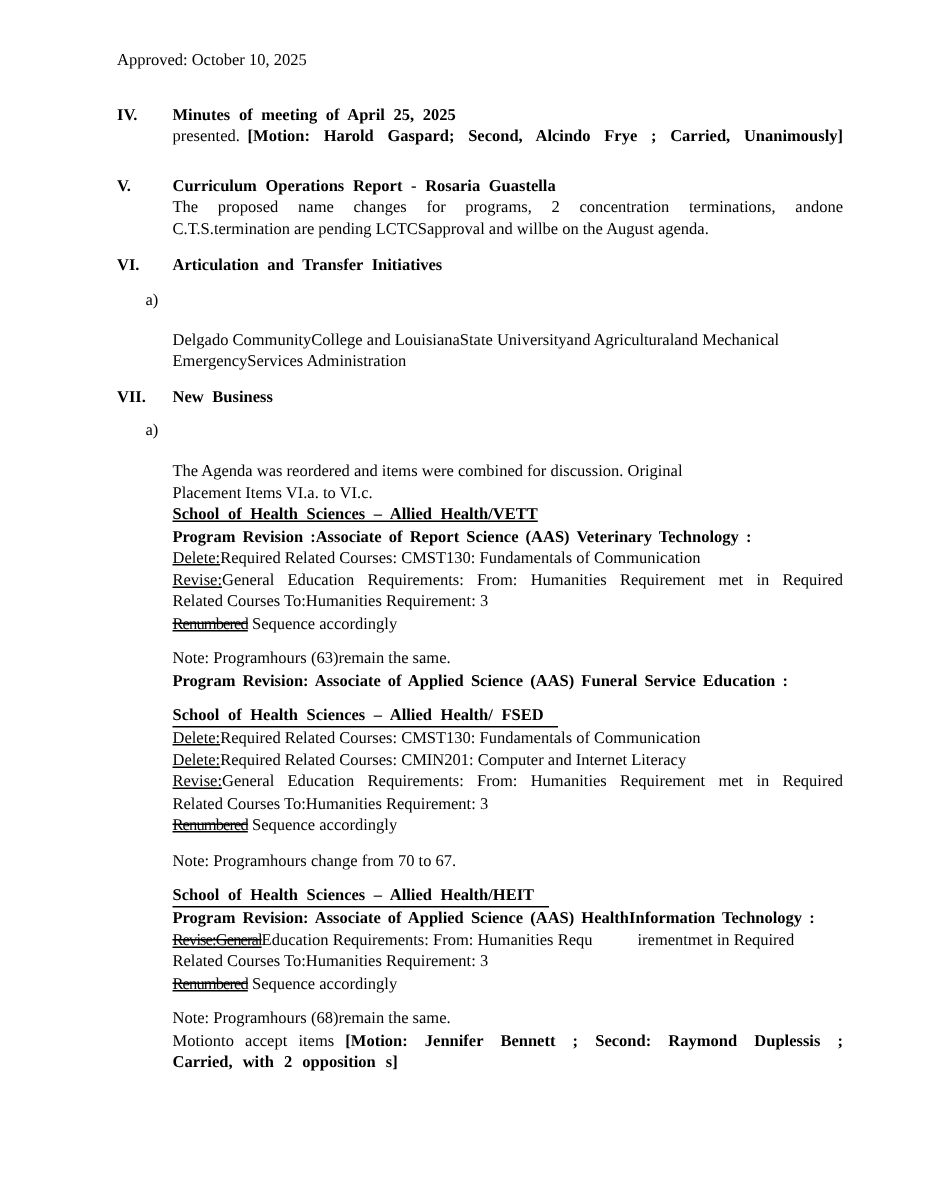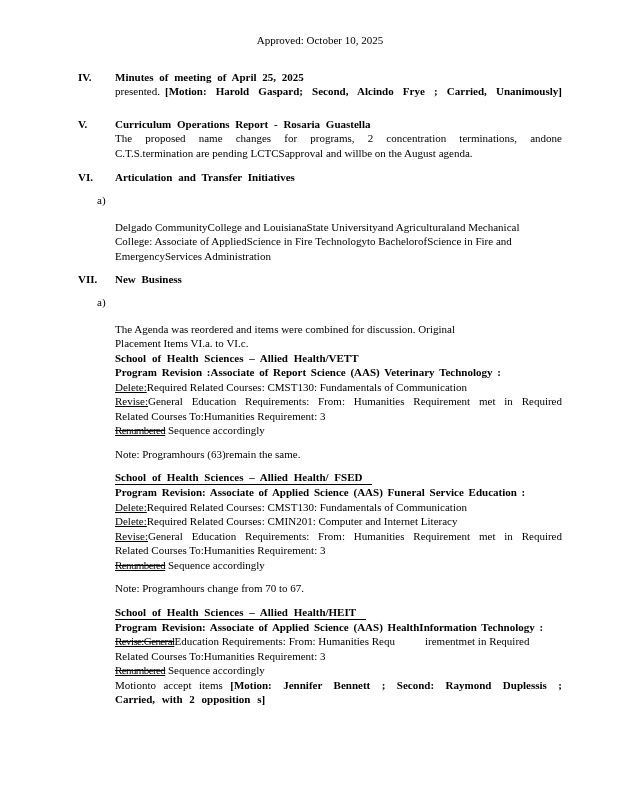--- a/index.html
+++ b/index.html
@@ -8,36 +8,36 @@
     width:618px; height:800px;
     box-sizing:border-box;
     background:#ffffff;
     color:#000000;
     font-family:"Liberation Serif", serif;
     font-size:11px;
     line-height:14.5px;
     padding:33px 56px 20px 78px;
     overflow:hidden;
   }
-  .approved-row { text-align:center; }
+  .approved-row { text-align:left; }
   .sec { display:block; }
   .sec-iv { margin-top:22px; }
   .sec-v  { margin-top:18px; }
   .sec-vi { margin-top:10px; }
   .sec-vii{ margin-top:9px; }
   .hrow { display:flex; }
   .rn { width:37px; flex:none; font-weight:bold; }
   .ht { font-weight:bold; word-spacing:3px; }
   .bd { margin-left:37px; }
   .sub { margin-left:19px; display:flex; margin-top:8px; }
   .mk { width:18px; flex:none; }
   .sc { flex:1; min-width:0;margin-top:27px; }
   .line { display:block; }
   .j { text-align:justify; text-align-last:justify; }
-  .school { font-weight:bold; word-spacing:3px; }
+  .school { font-weight:bold; word-spacing:3px;text-decoration:underline; }
   .ul-ext { border-bottom:1px solid #000; padding-right:10px; display:inline-block; line-height:13px; }
   .prog { font-weight:bold; word-spacing:2px; }
   .u { text-decoration:underline; }
   .strk { text-decoration:underline line-through; letter-spacing:-0.6px; }
   .bmotion { font-weight:bold; word-spacing:4px; }
   .spacer { display:inline-block; width:30px; }
   .gap9 { margin-top:9px; }
 </style>
 </head>
 <body>
@@ -73,21 +73,20 @@
 
   <div class="sec sec-vi">
     <div class="hrow">
       <span class="rn">VI.</span>
       <span class="ht">Articulation and Transfer Initiatives</span>
     </div>
     <div class="sub">
       <span class="mk">a)</span>
       <div class="sc">
         <div class="line">Delgado CommunityCollege and LouisianaState Universityand Agriculturaland Mechanical</div>
-        <div class="line">College: Associate of AppliedScience in Fire Technologyto BachelorofScience in Fire and</div>
         <div class="line">EmergencyServices Administration</div>
       </div>
     </div>
   </div>
 
   <div class="sec sec-vii">
     <div class="hrow">
       <span class="rn">VII.</span>
       <span class="ht">New Business</span>
     </div>
@@ -104,24 +103,24 @@
         </div>
         <div class="line j">
           <span class="u">Revise:</span><span>General Education Requirements: From: Humanities Requirement met in Required</span>
         </div>
         <div class="line">Related Courses To:Humanities Requirement: 3</div>
         <div class="line">
           <span class="strk">Renumbered</span><span> Sequence accordingly</span>
         </div>
         <div class="line gap9">Note: Programhours (63)remain the same.</div>
 
+        <div class="line prog">Program Revision: Associate of Applied Science (AAS) Funeral Service Education :</div>
         <div class="line school gap9">
           <span class="ul-ext">School of Health Sciences – Allied Health/ FSED</span>
         </div>
-        <div class="line prog">Program Revision: Associate of Applied Science (AAS) Funeral Service Education :</div>
         <div class="line">
           <span class="u">Delete:</span><span>Required Related Courses: CMST130: Fundamentals of Communication</span>
         </div>
         <div class="line">
           <span class="u">Delete:</span><span>Required Related Courses: CMIN201: Computer and Internet Literacy</span>
         </div>
         <div class="line j">
           <span class="u">Revise:</span><span>General Education Requirements: From: Humanities Requirement met in Required</span>
         </div>
         <div class="line">Related Courses To:Humanities Requirement: 3</div>
@@ -134,20 +133,21 @@
           <span class="ul-ext">School of Health Sciences – Allied Health/HEIT</span>
         </div>
         <div class="line prog">Program Revision: Associate of Applied Science (AAS) HealthInformation Technology :</div>
         <div class="line">
           <span class="strk">Revise:General</span><span>Education Requirements: From: Humanities Requ</span><span class="spacer"></span><span>irementmet in Required</span>
         </div>
         <div class="line">Related Courses To:Humanities Requirement: 3</div>
         <div class="line">
           <span class="strk">Renumbered</span><span> Sequence accordingly</span>
         </div>
+        <div class="line gap9">Note: Programhours (68)remain the same.</div>
         <div class="line j">
           <span>Motionto accept items </span><span class="bmotion">[Motion: Jennifer Bennett ; Second: Raymond Duplessis ;</span>
         </div>
         <div class="line bmotion">Carried, with 2 opposition s]</div>
       </div>
     </div>
   </div>
 
 </div>
 

